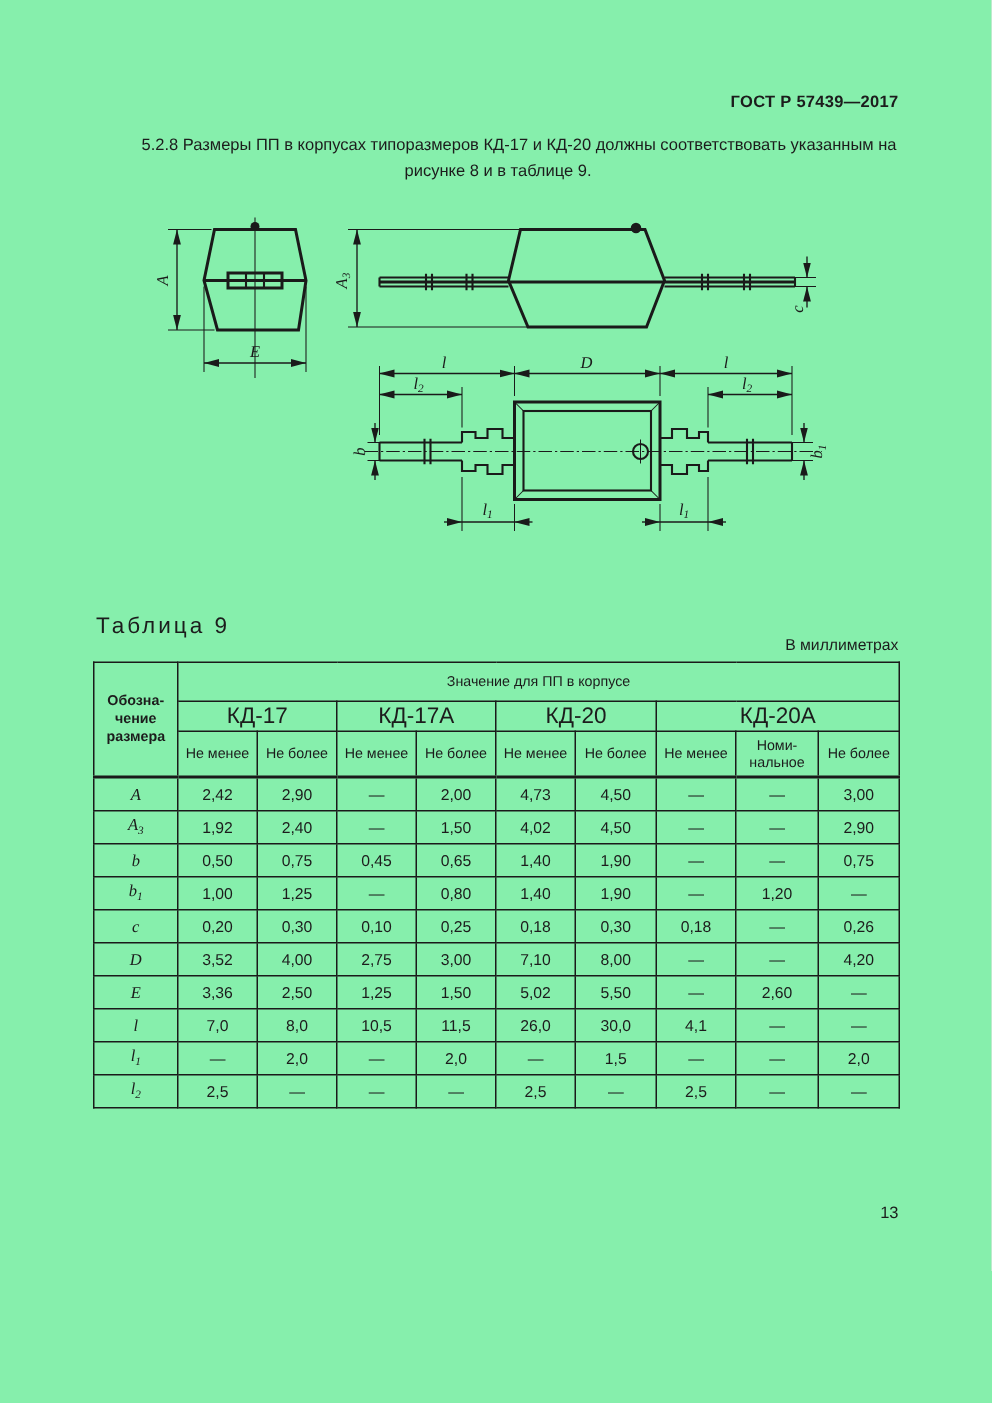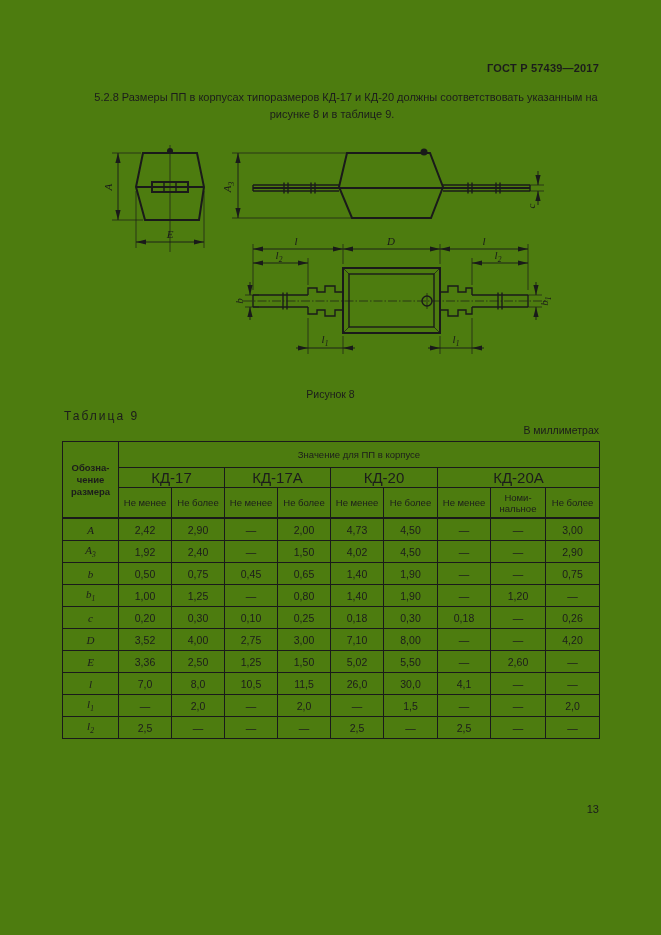--- a/index.html
+++ b/index.html
@@ -1,35 +1,35 @@
 <!DOCTYPE html>
 <html><head>
 <meta charset="utf-8">
 <style>
   html,body { margin:0; padding:0; background:#e8e8e8; }
   .page {
     position:relative; width:661px; height:935px; margin:0 auto;
-    background:#4d7c0f; font-family:"Liberation Sans", sans-serif;
+    background:#86efac; font-family:"Liberation Sans", sans-serif;
     color:#1c1c1c; overflow:hidden;
   }
   .doc-code {
     position:absolute; top:62px; right:62px; font-size:11px; font-weight:bold;
     letter-spacing:0.2px;
   }
   .para {
     position:absolute; top:89px; left:62px; width:540px; margin:0;
     font-size:11px; line-height:17px; text-indent:28px; text-align:center;
   }
   .figure-svg { position:absolute; top:140px; left:0; }
   .fig-caption {
     position:absolute; top:388px; left:0; width:661px; text-align:center;
     font-size:10.5px;
   }
   .table-caption {
-    position:absolute; top:409px; left:64px; font-size:12px; letter-spacing:2px;
+    position:absolute; top:409px; left:64px; font-size:15px; letter-spacing:2px;
   }
   .units-note {
     position:absolute; top:424px; right:62px; font-size:10.5px;
   }
   .dim-table {
     position:absolute; top:441px; left:62px; width:537px;
     border-collapse:collapse; table-layout:fixed;
     border:1.5px solid #1a1a1a; font-size:10px;
   }
   .dim-table th, .dim-table td {
@@ -193,21 +193,20 @@
 
       <line class="thin" x1="472" y1="178" x2="472" y2="214"></line>
       <line class="thin" x1="440" y1="196" x2="440" y2="214"></line>
       <line class="dim" x1="440" y1="208" x2="472" y2="208"></line>
       <line class="dim" x1="428" y1="208" x2="440" y2="208" marker-end="url(#arr)"></line>
       <line class="dim" x1="484" y1="208" x2="472" y2="208" marker-end="url(#arr)"></line>
       <text text-anchor="middle" x="456" y="203"><tspan>l</tspan><tspan class="sub" dy="2.5">1</tspan></text>
     </g>
   </svg>
 
-  <div class="fig-caption">Рисунок 8</div>
 
   <div class="table-caption">Таблица 9</div>
   <div class="units-note">В миллиметрах</div>
 
   <table class="dim-table">
     <colgroup>
       <col style="width:56px">
       <col style="width:53px">
         <col style="width:53px">
         <col style="width:53px">

